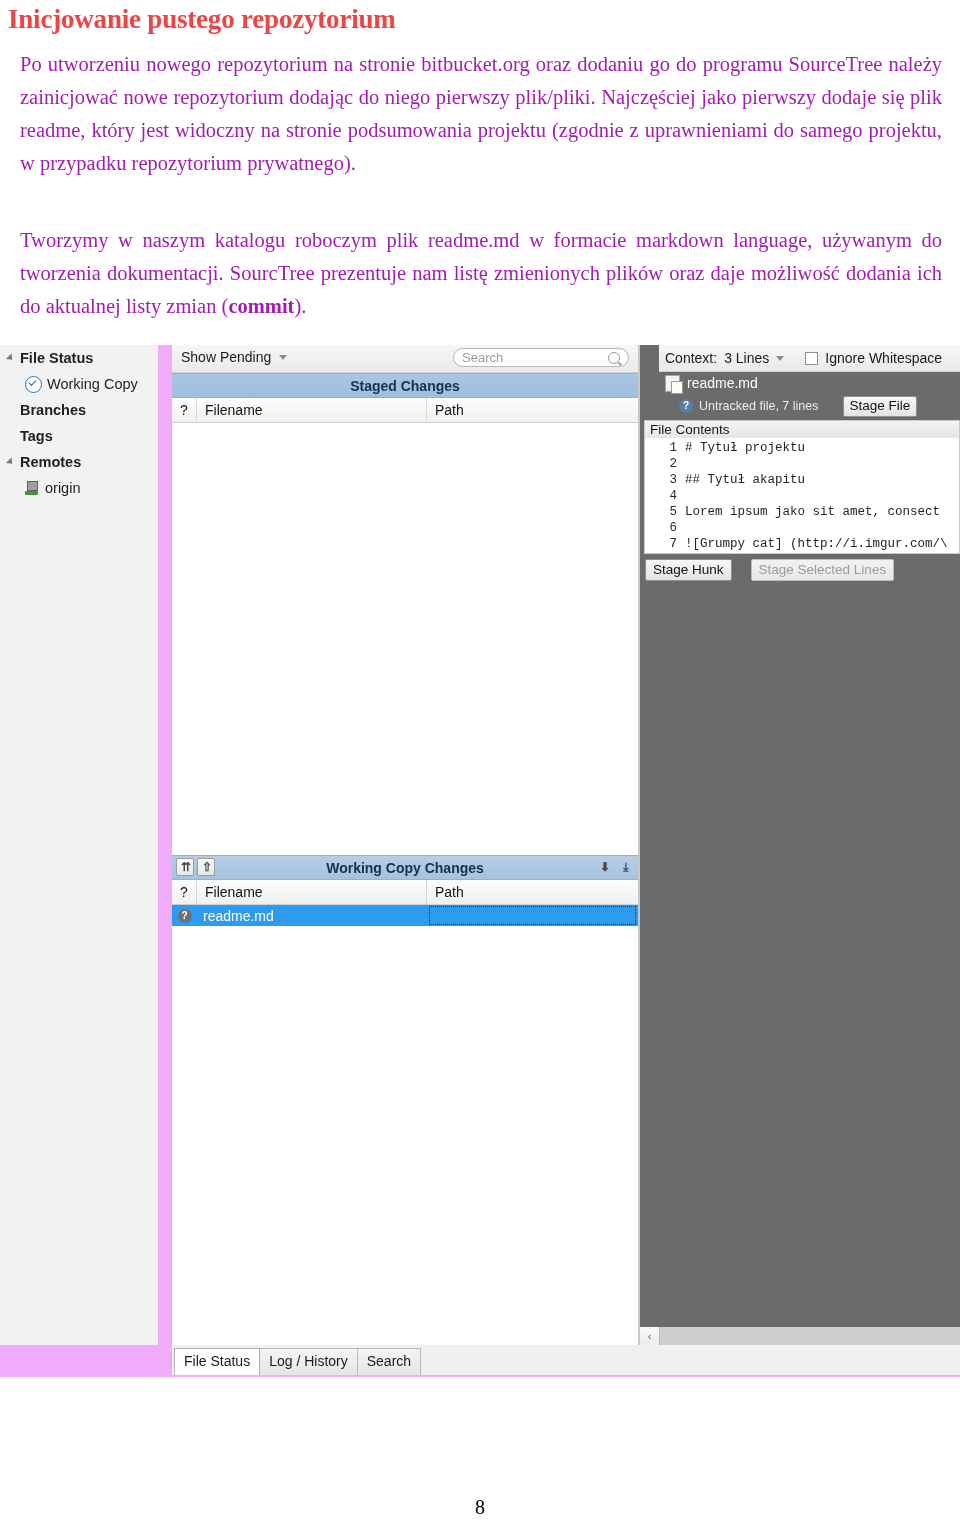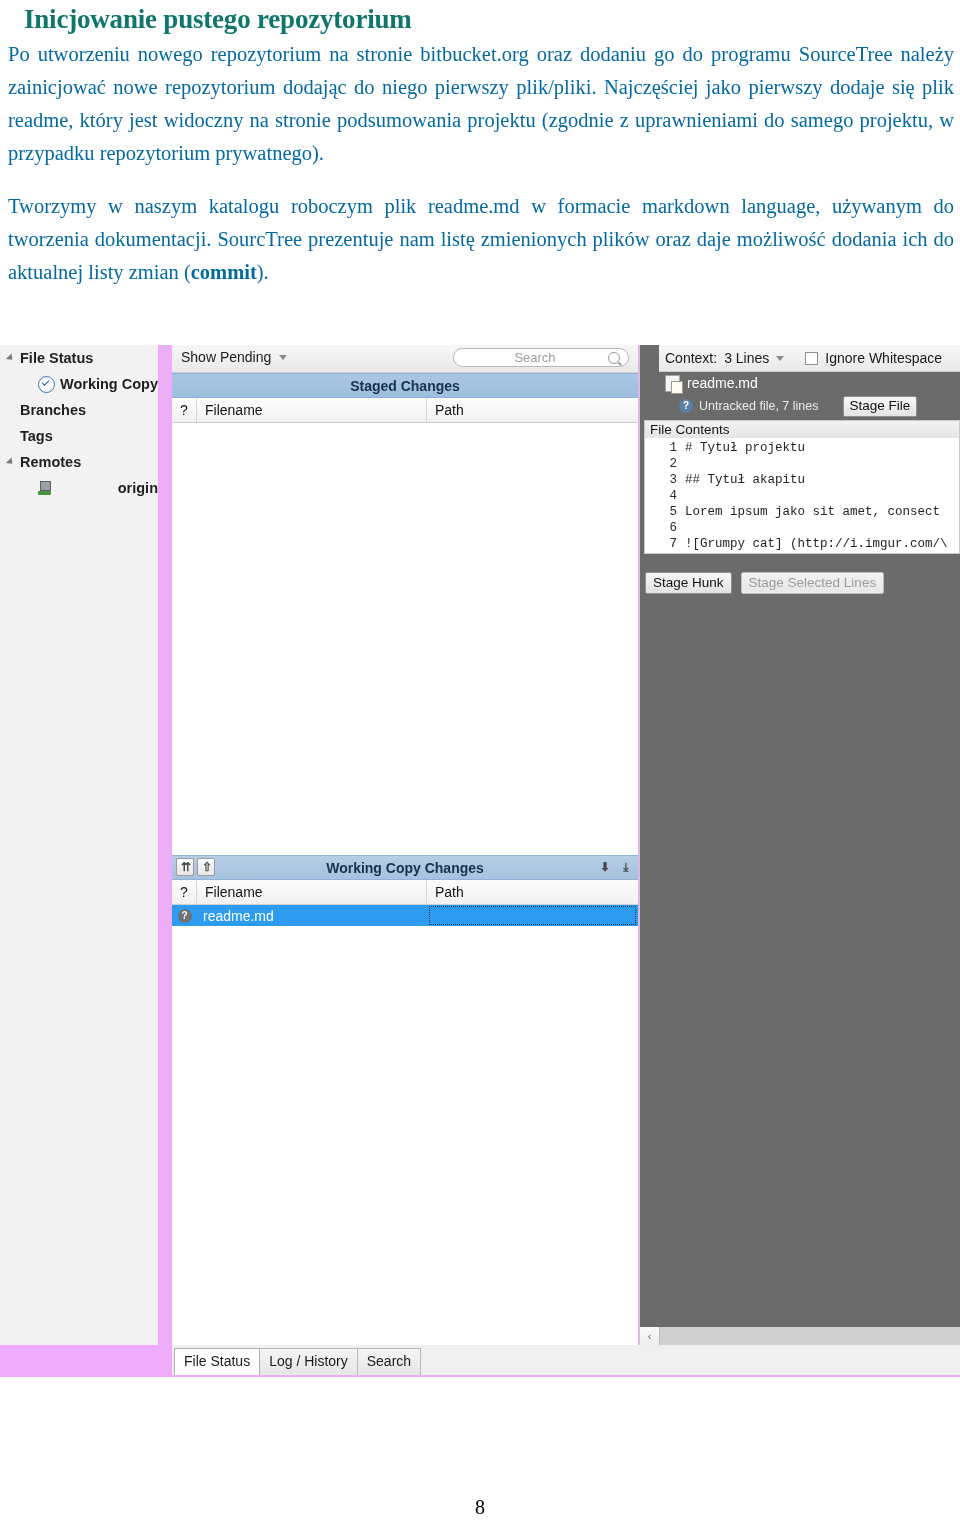--- a/index.html
+++ b/index.html
@@ -20,31 +20,31 @@
     position: absolute;
     left: 8px;
     top: 0px;
     width: 946px;
   }
   .doc-title {
     font-family: "Liberation Serif", serif;
     font-weight: bold;
     font-size: 27px;
     line-height: 34px;
-    color: #0f766e;
-    margin: 2px 0 2px 16px;
+    color: #ef4444;
+    margin: 2px 0 2px 0;
     letter-spacing: -0.2px;
   }
   .para {
     font-family: "Liberation Serif", serif;
     font-size: 20.5px;
     line-height: 33px;
-    color: #0369a1;
+    color: #a21caf;
     text-align: justify;
-    margin: 0;
+    margin: 12px;
   }
   .para.first-block {
     text-align: justify;
   }
   .para-spacer { height: 20px; }
   .para b { font-weight: bold; }
 
   
   .shot {
     position: absolute;
@@ -76,21 +76,21 @@
     position: relative;
     display: flex;
     align-items: center;
     height: 26px;
     padding-left: 8px;
     font-size: 14.5px;
     color: #1f1f1f;
     white-space: nowrap;
   }
   .side-item.root { font-weight: bold; }
-  .side-item.child { padding-left: 38px; font-weight: bold; justify-content: space-between; }
+  .side-item.child { padding-left: 25px; font-weight: normal; }
   .tri {
     width: 0; height: 0;
     border-left: 5px solid #777;
     border-top: 4px solid transparent;
     border-bottom: 4px solid transparent;
     margin-right: 7px;
     transform: rotate(45deg);
     flex: 0 0 auto;
   }
   .tri-pad { width: 12px; flex: 0 0 auto; }
@@ -151,21 +151,20 @@
     left: 172px; top: 0px;
     width: 466px;
     height: 1000px;
     background: #ffffff;
   }
   .mid-toolbar {
     position: relative;
     height: 27px;
     background: linear-gradient(#f6f6f6, #eaeaea);
     border-bottom: 1px solid #d2d2d2;
-    text-align: center;
   }
   .show-pending {
     position: absolute;
     left: 9px; top: 4px;
     font-size: 14px;
     color: #1a1a1a;
     display: flex;
     align-items: center;
     gap: 8px;
   }
@@ -445,23 +444,23 @@
     color: #2b2b2b;
     box-sizing: border-box;
     flex: 0 0 auto;
   }
   .lt {
     white-space: pre;
     flex: 1 1 auto;
     overflow: hidden;
   }
   .hunk-bar {
-    margin-top: 18px;
-    display: flex;
-    gap: 9px;
+    margin-top: 5px;
+    display: flex;
+    gap: 19px;
     padding-left: 1px;
   }
   .hunk-btn {
     background: linear-gradient(#f7f7f7, #e3e3e3);
     border: 1px solid #909090;
     border-radius: 2px;
     font-size: 13.5px;
     color: #111;
     padding: 1px 7px;
     line-height: 1.3;

